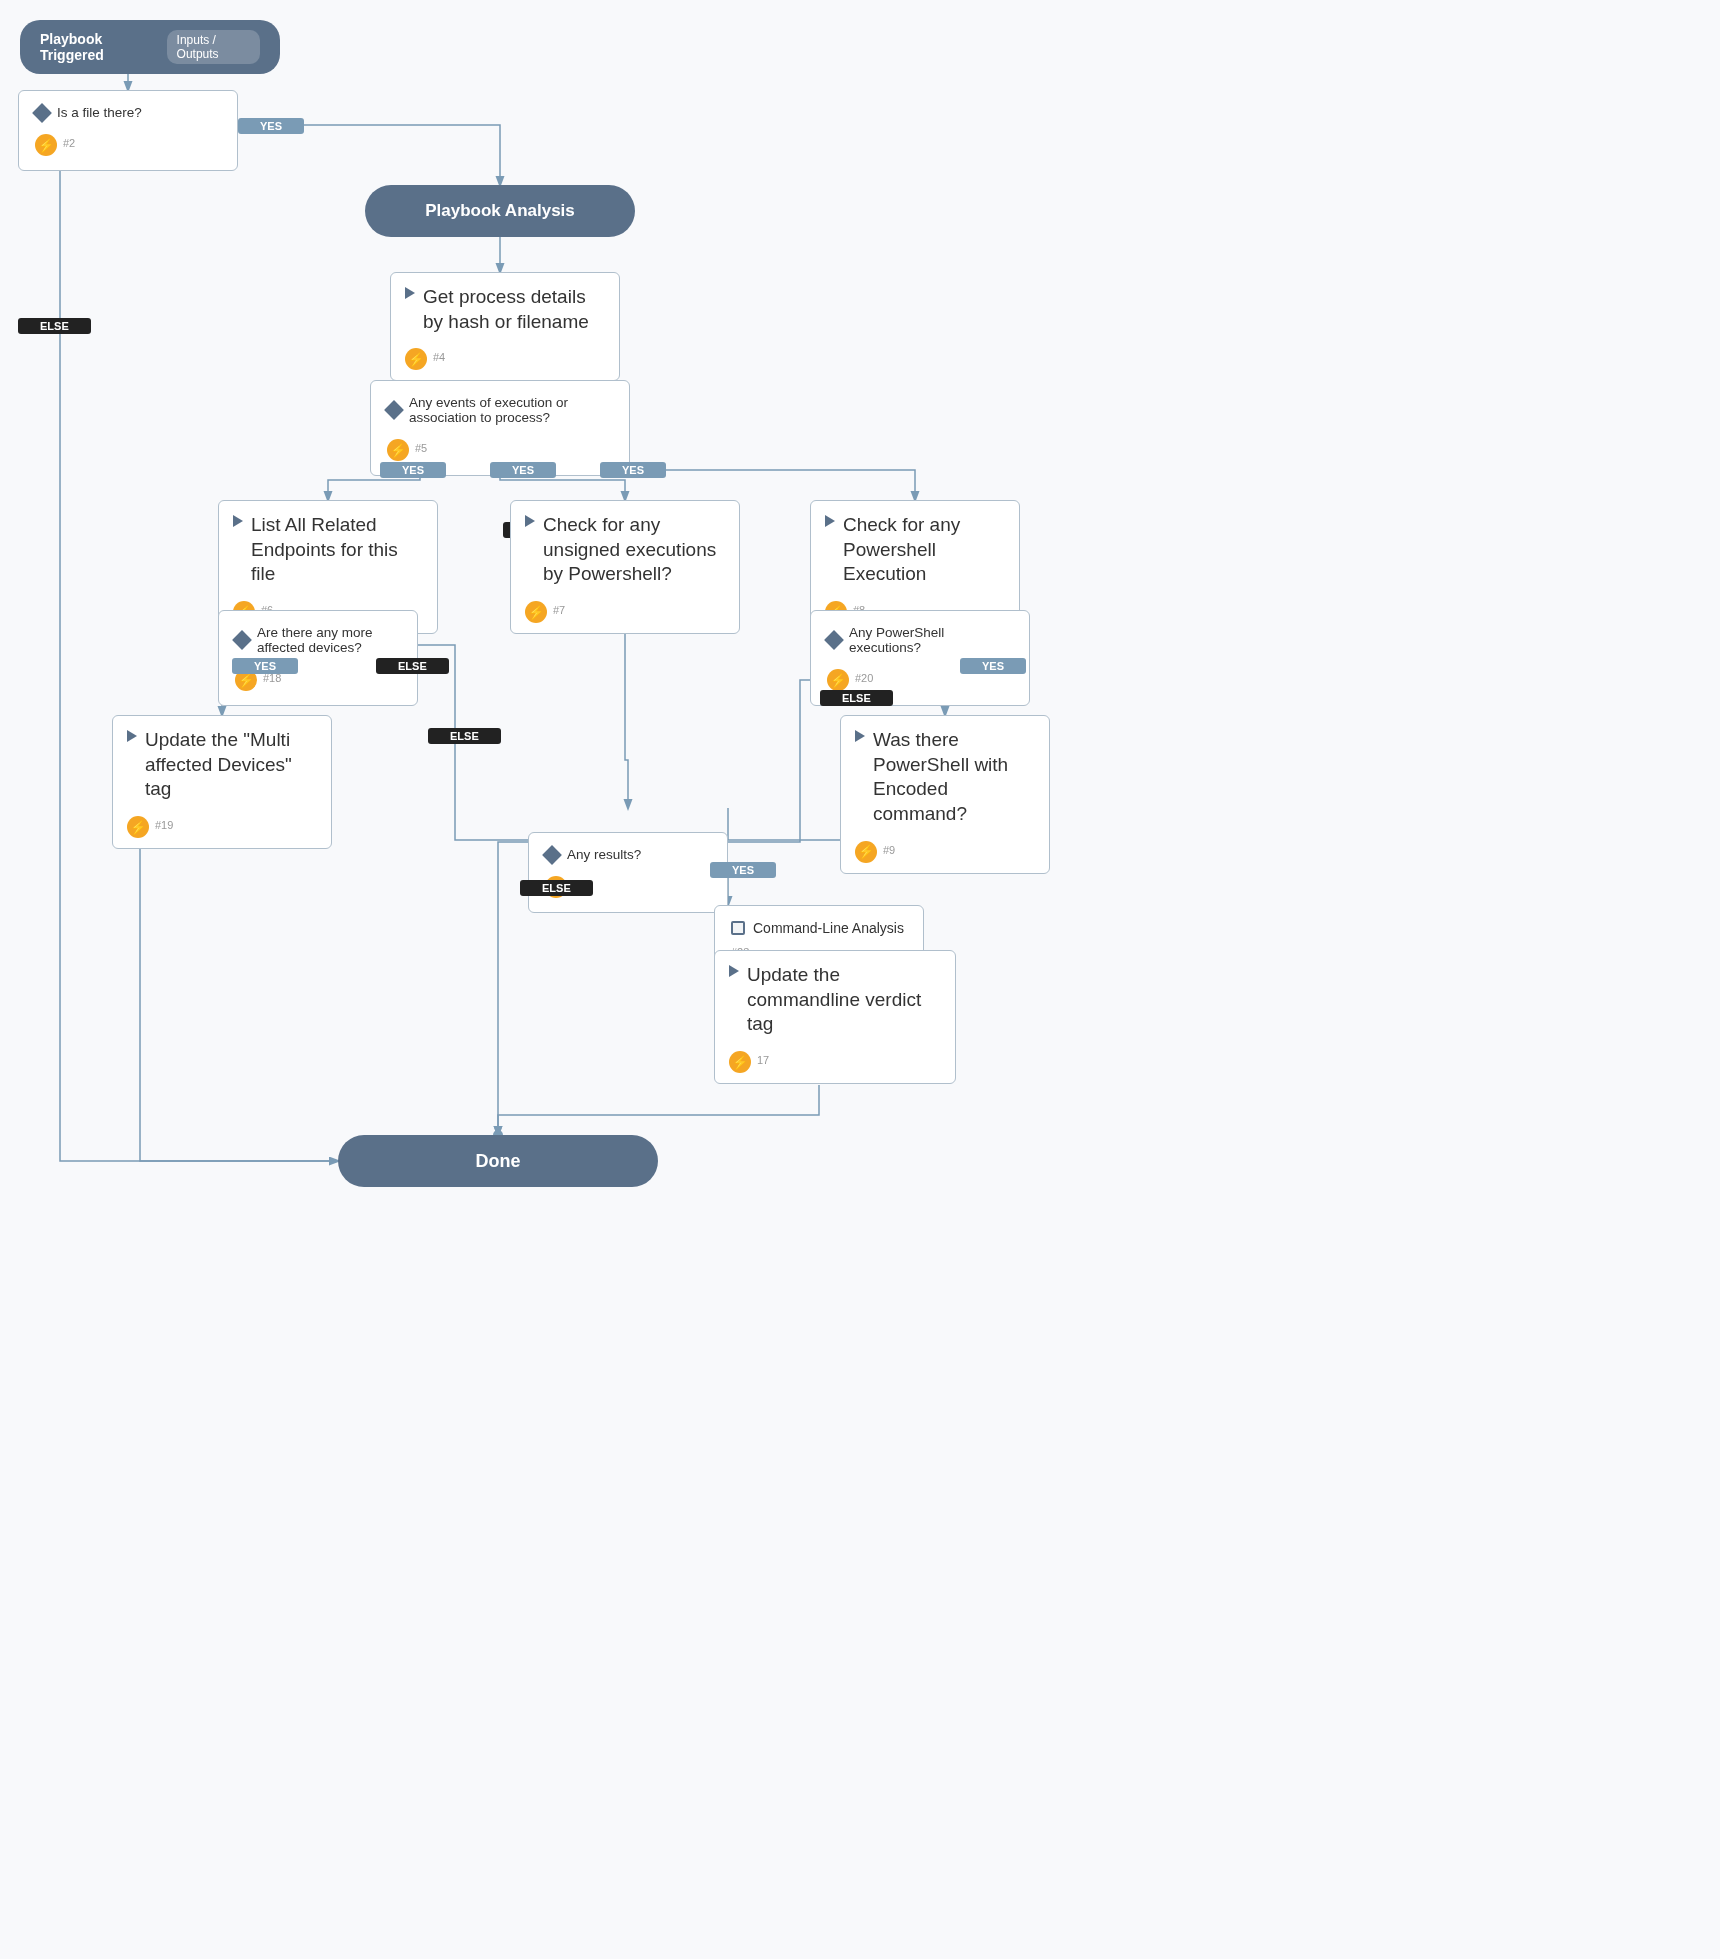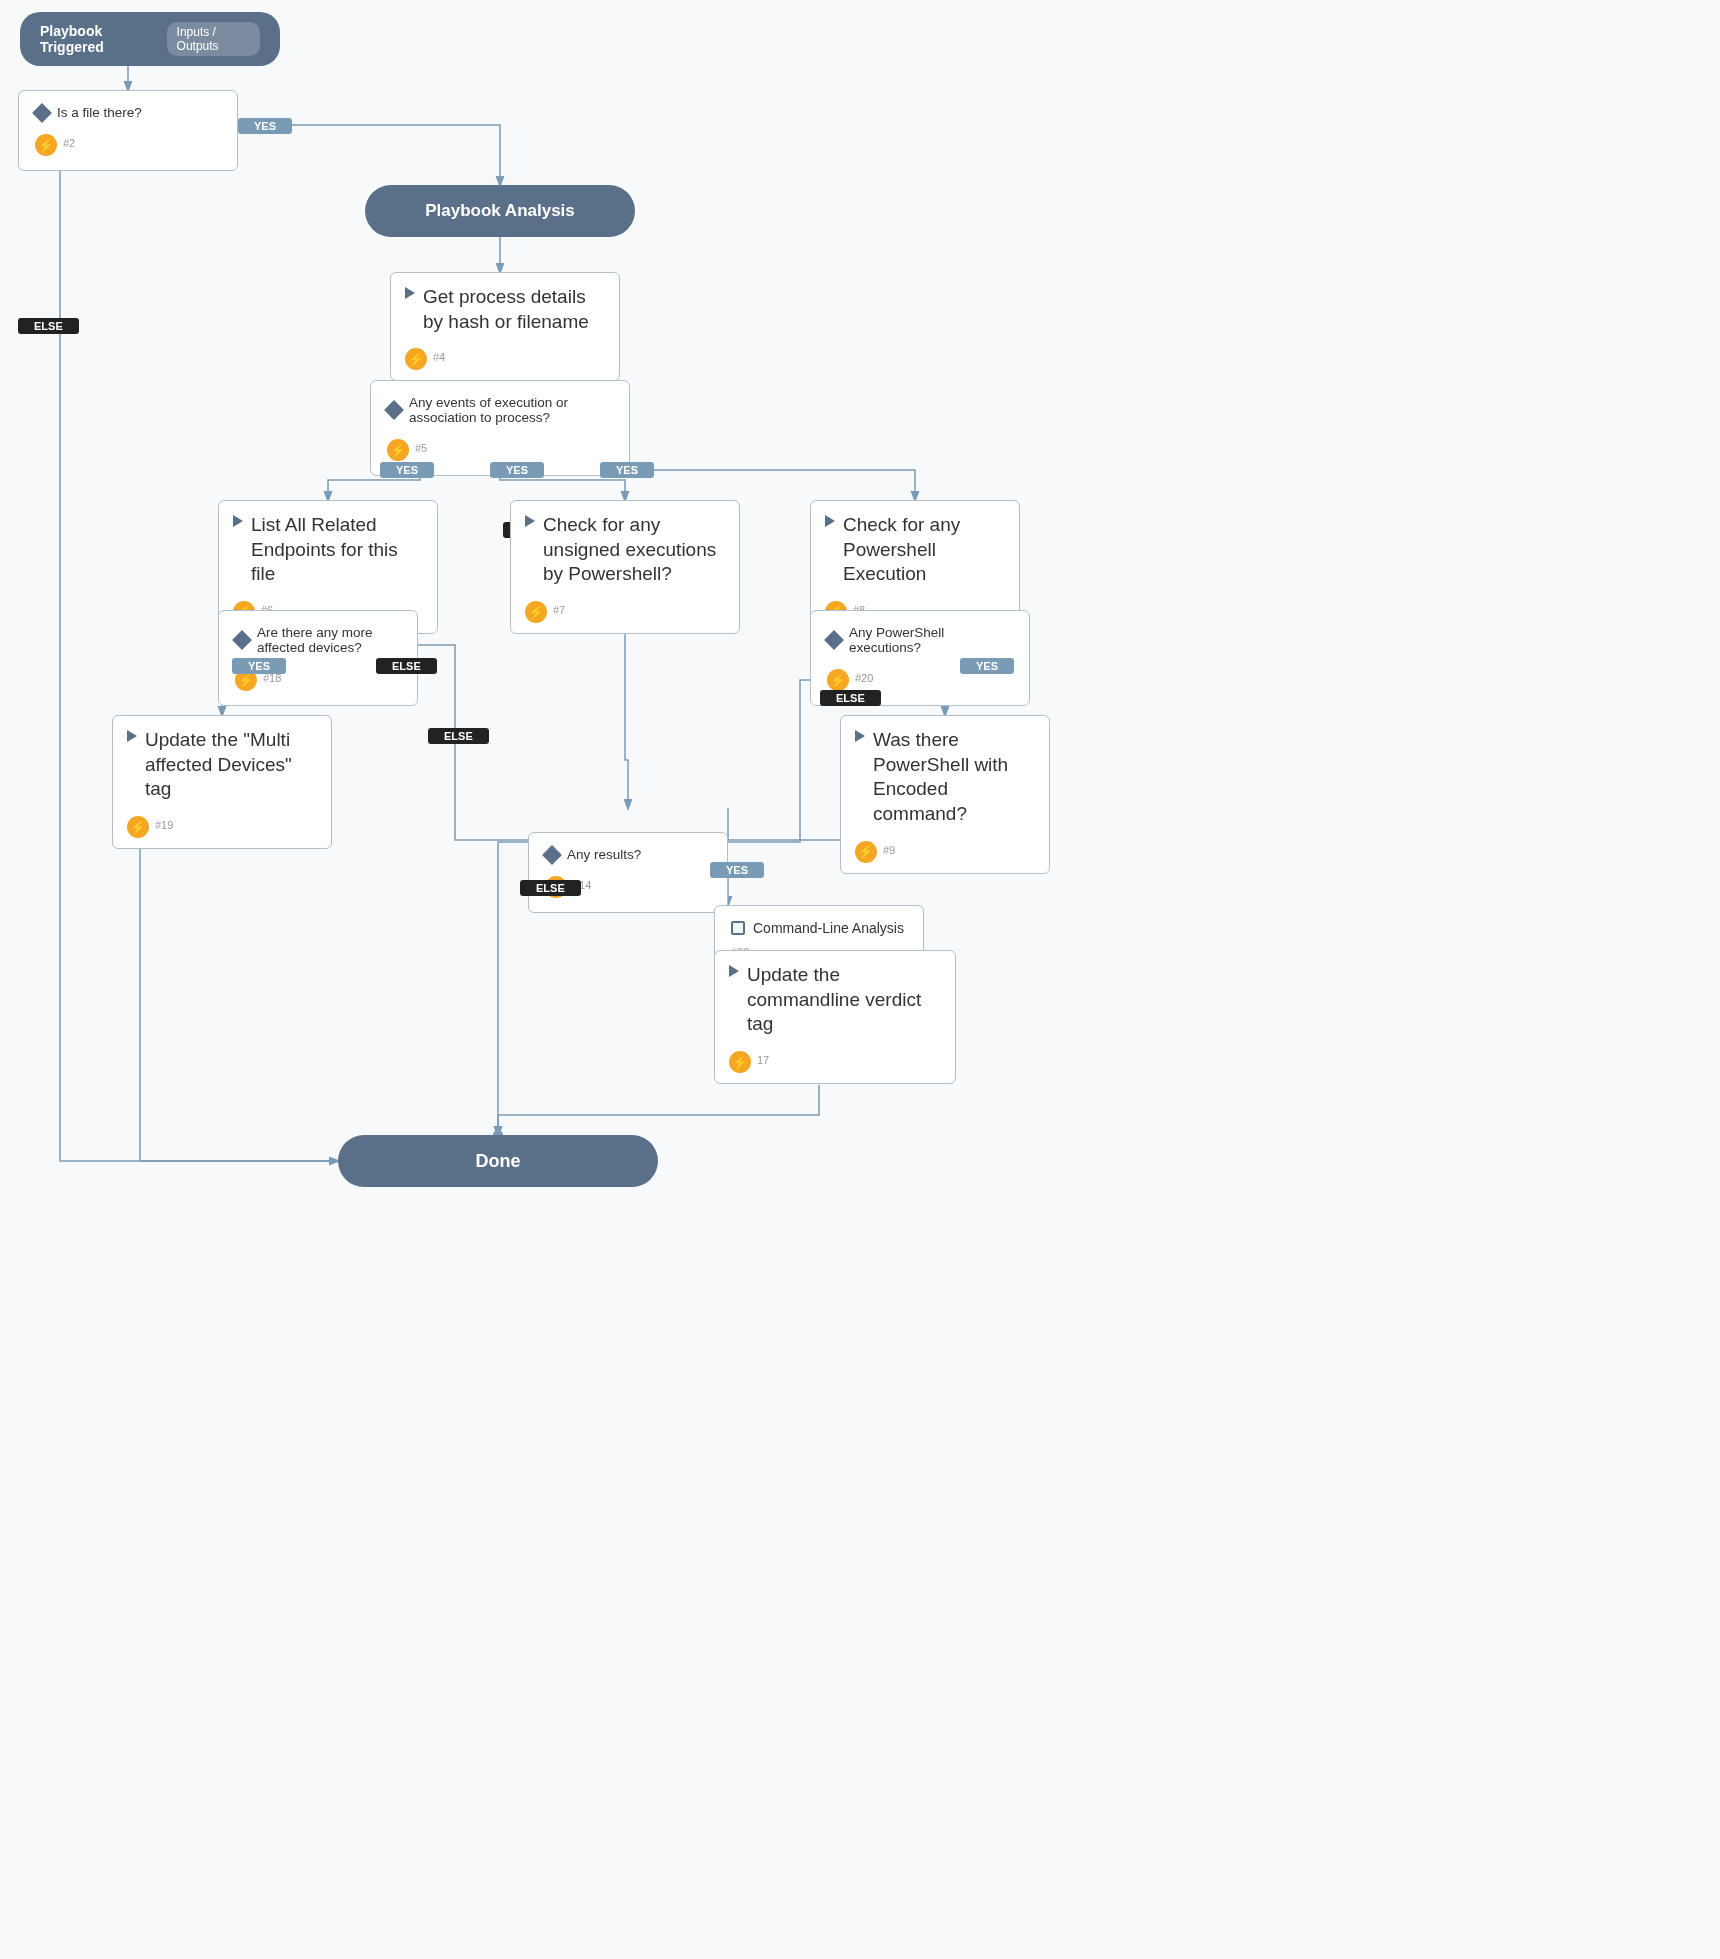--- a/index.html
+++ b/index.html
@@ -115,21 +115,21 @@
       color: #fff;
     }
 
     
     .flow-label {
       position: absolute;
       font-size: 11px;
       font-weight: 700;
       color: #fff;
       border-radius: 3px;
-      padding: 2px 16px;
+      padding: 2px 22px;
     }
     .flow-label.yes {
       background: #7a9bb5;
     }
     .flow-label.els {
       background: #222;
     }
 
     
     .node-trigger {
@@ -243,21 +243,21 @@
 
     <polyline points="18,125 60,125 60,1161 338,1161" fill="none" stroke="#7a9bb5" stroke-width="1.5"></polyline>
 
     <polyline points="860,680 800,680 800,842 728,842" fill="none" stroke="#7a9bb5" stroke-width="1.5"></polyline>
 
     <circle cx="500" cy="460" r="5" fill="#7a9bb5"></circle>
     <circle cx="628" cy="840" r="5" fill="#7a9bb5"></circle>
     <circle cx="498" cy="1135" r="5" fill="#7a9bb5"></circle>
   </svg>
 
-  <div class="node-trigger" style="left:20px;top:12px;width:260px;">
+  <div class="node-trigger" style="left:20px;top:20px;width:260px;">
     <span>Playbook Triggered</span>
     <span class="io-link">Inputs / Outputs</span>
   </div>
 
   <div class="node-diamond" style="left:18px;top:90px;width:220px;">
     <div class="node-diamond-row">
       <span class="diamond-icon"></span>
       <span class="node-label">Is a file there?</span>
     </div>
     <div style="display:flex;align-items:center;gap:6px;margin-top:6px;">

